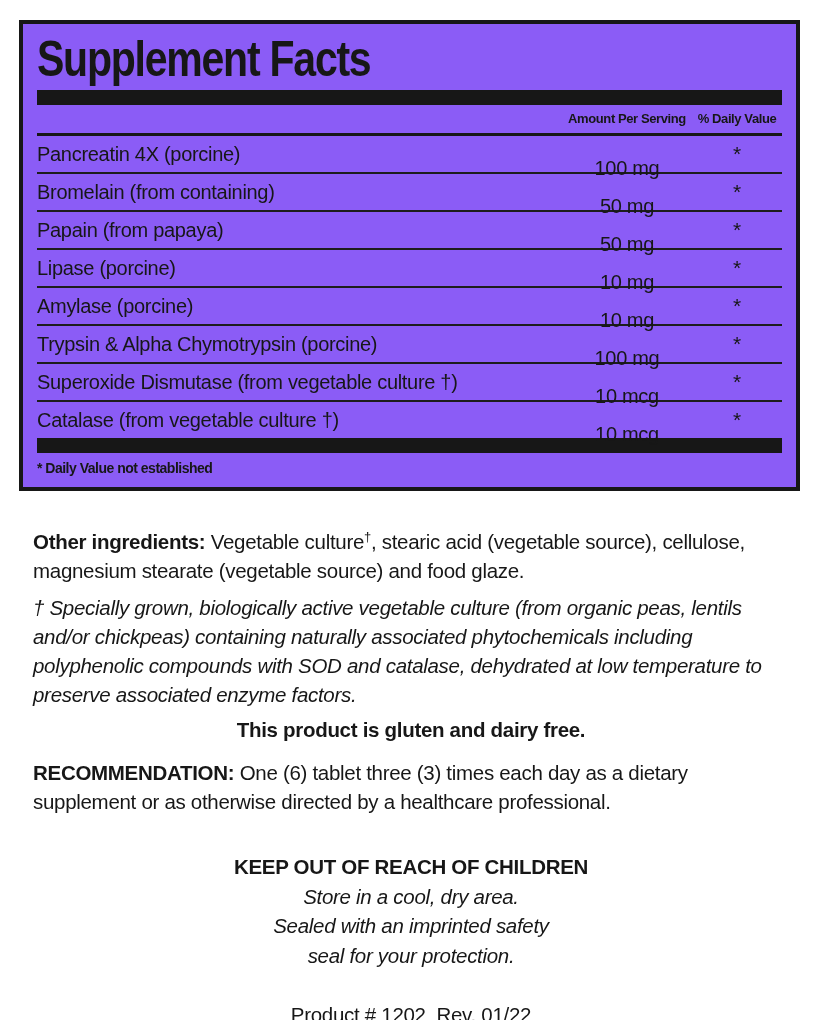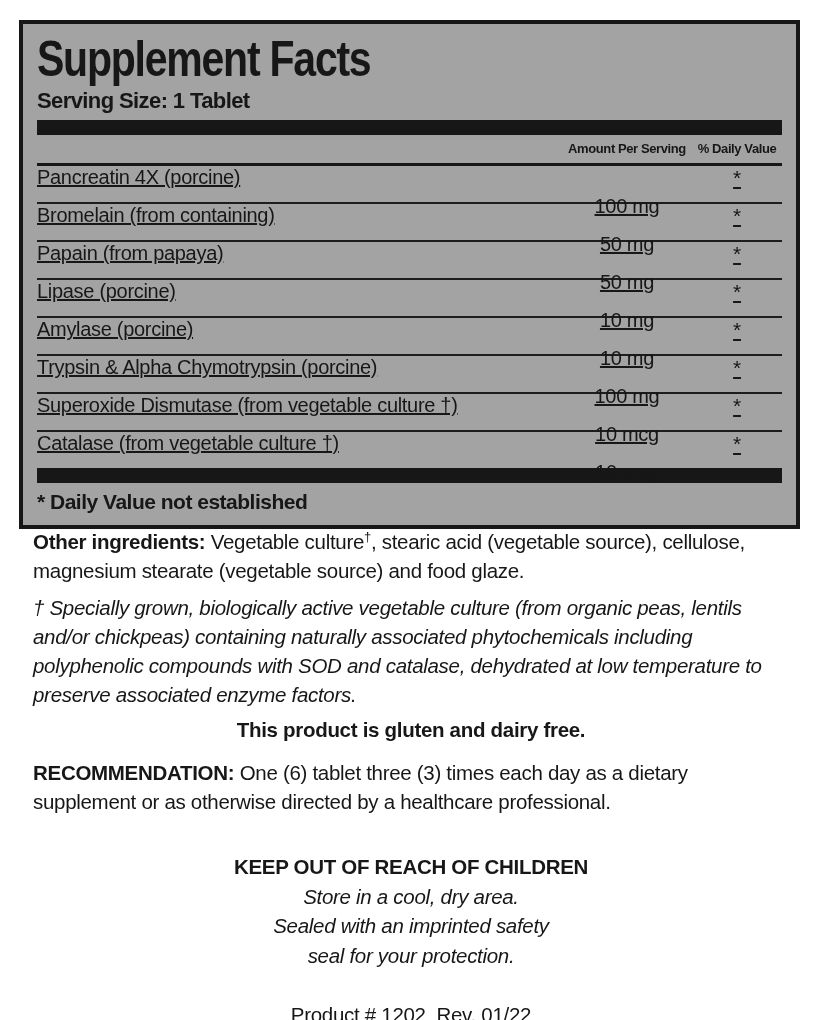--- a/index.html
+++ b/index.html
@@ -11,48 +11,48 @@
     position: relative;
     letter-spacing: -0.3px;
   }
 
   
   .panel {
     position: absolute; left: 19px; top: 20px;
     width: 781px; box-sizing: border-box;
     border: 4px solid #171717;
     padding: 0 14px;
-    background: #a3a3a3;
+    background: #8b5cf6;
   }
   .title {
     font-size: 50px; font-weight: bold; line-height: 1.0;
     margin-top: 10px; letter-spacing: -1.5px;
     transform: scaleX(0.82); transform-origin: 0 50%;
     white-space: nowrap;
   }
   .serving { font-size: 22px; font-weight: bold; margin-top: 4px; letter-spacing: -0.6px; }
   .bar { height: 15px; background: #171717; }
   .bar-top { margin-top: 6px; }
   .hdr-row { display: flex; align-items: center; padding: 6px 0 7px; }
   .hdr-spacer { flex: 1; }
   .hdr-amt, .hdr-dv {
     text-align: center; font-weight: bold;
     font-size: 13px; line-height: 1.18; letter-spacing: -0.4px;
   }
   .hdr-amt { width: 130px; }
   .hdr-dv { width: 90px; }
   .hdr-rule { height: 3px; background: #171717; }
 
-  .row { display: flex; align-items: flex-start; height: 36px; border-bottom: 2px solid #1d1d1d; font-size: 20px; text-decoration: underline; }
+  .row { display: flex; align-items: center; height: 36px; border-bottom: 2px solid #1d1d1d; font-size: 20px; }
   .row:last-child { border-bottom: none; }
   .cell-name { flex: 1; }
   .cell-amt { width: 130px; text-align: center; margin-top: 29px; }
   .cell-dv { width: 90px; text-align: center; font-size: 21px; }
 
-  .footnote { font-size: 21px; font-weight: bold; padding: 7px 0 11px; letter-spacing: -0.5px; }
+  .footnote { font-size: 14px; font-weight: bold; padding: 7px 0 11px; letter-spacing: -0.5px; }
 
   
   .below {
     position: absolute; left: 33px; top: 527px; width: 756px;
     font-size: 20.5px; line-height: 29px;
   }
   .lead { font-weight: bold; }
   sup { font-size: 13px; line-height: 0; }
   [data-bind-lines] { white-space: pre-line; font-style: italic; }
   .para-dagger { margin-top: 8px; }
@@ -60,21 +60,20 @@
   .recommendation { margin-top: 14px; }
   .warn-block { text-align: center; margin-top: 36px; line-height: 29.5px; }
   .warn-title { font-weight: bold; }
   .product-line { text-align: center; margin-top: 30px; white-space: pre-wrap; }
 </style>
 </head>
 <body>
 
 <div class="panel">
   <div class="title" data-bind="panel.title">Supplement Facts</div>
-  <div class="serving" data-bind="panel.serving_size">Serving Size: 1 Tablet</div>
   <div class="bar bar-top"></div>
 
   <div class="hdr-row">
     <div class="hdr-spacer"></div>
     <div class="hdr-amt" data-bind="panel.columns.amount_header">Amount Per Serving</div>
     <div class="hdr-dv" data-bind="panel.columns.daily_value_header">% Daily Value</div>
   </div>
   <div class="hdr-rule"></div>
 
   <div id="rows">

